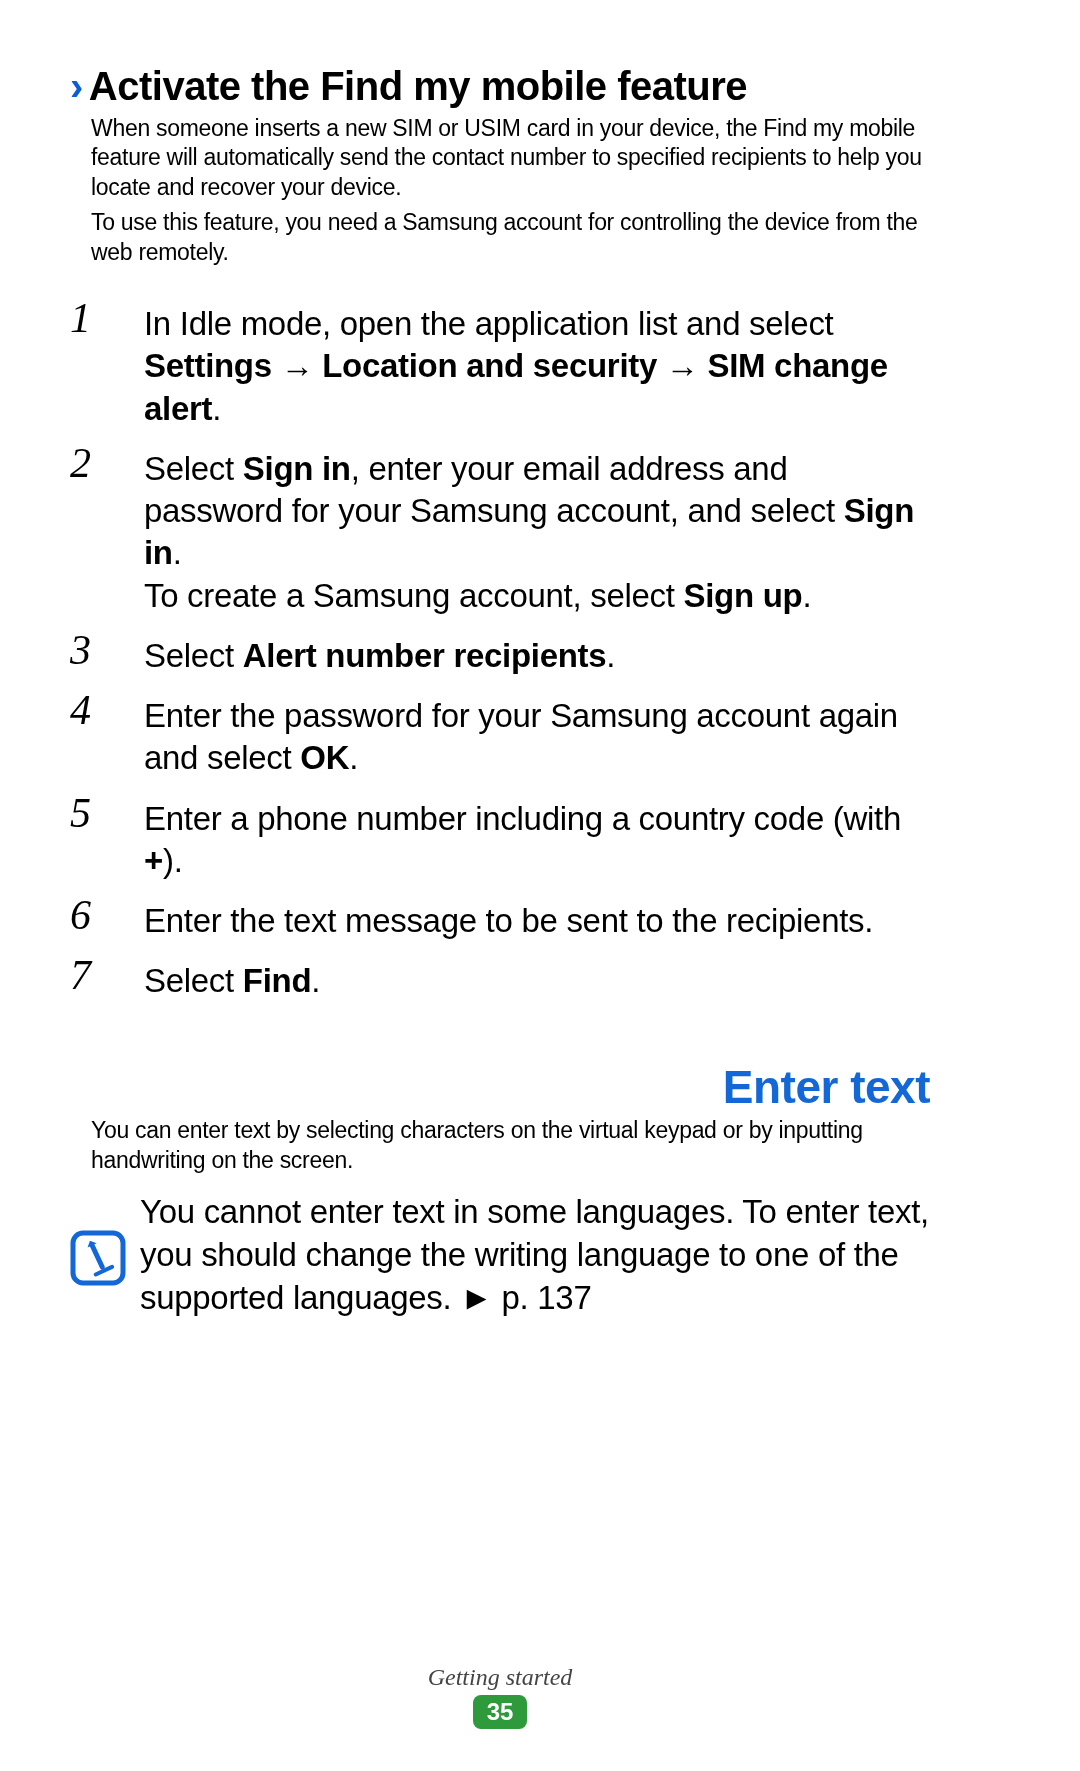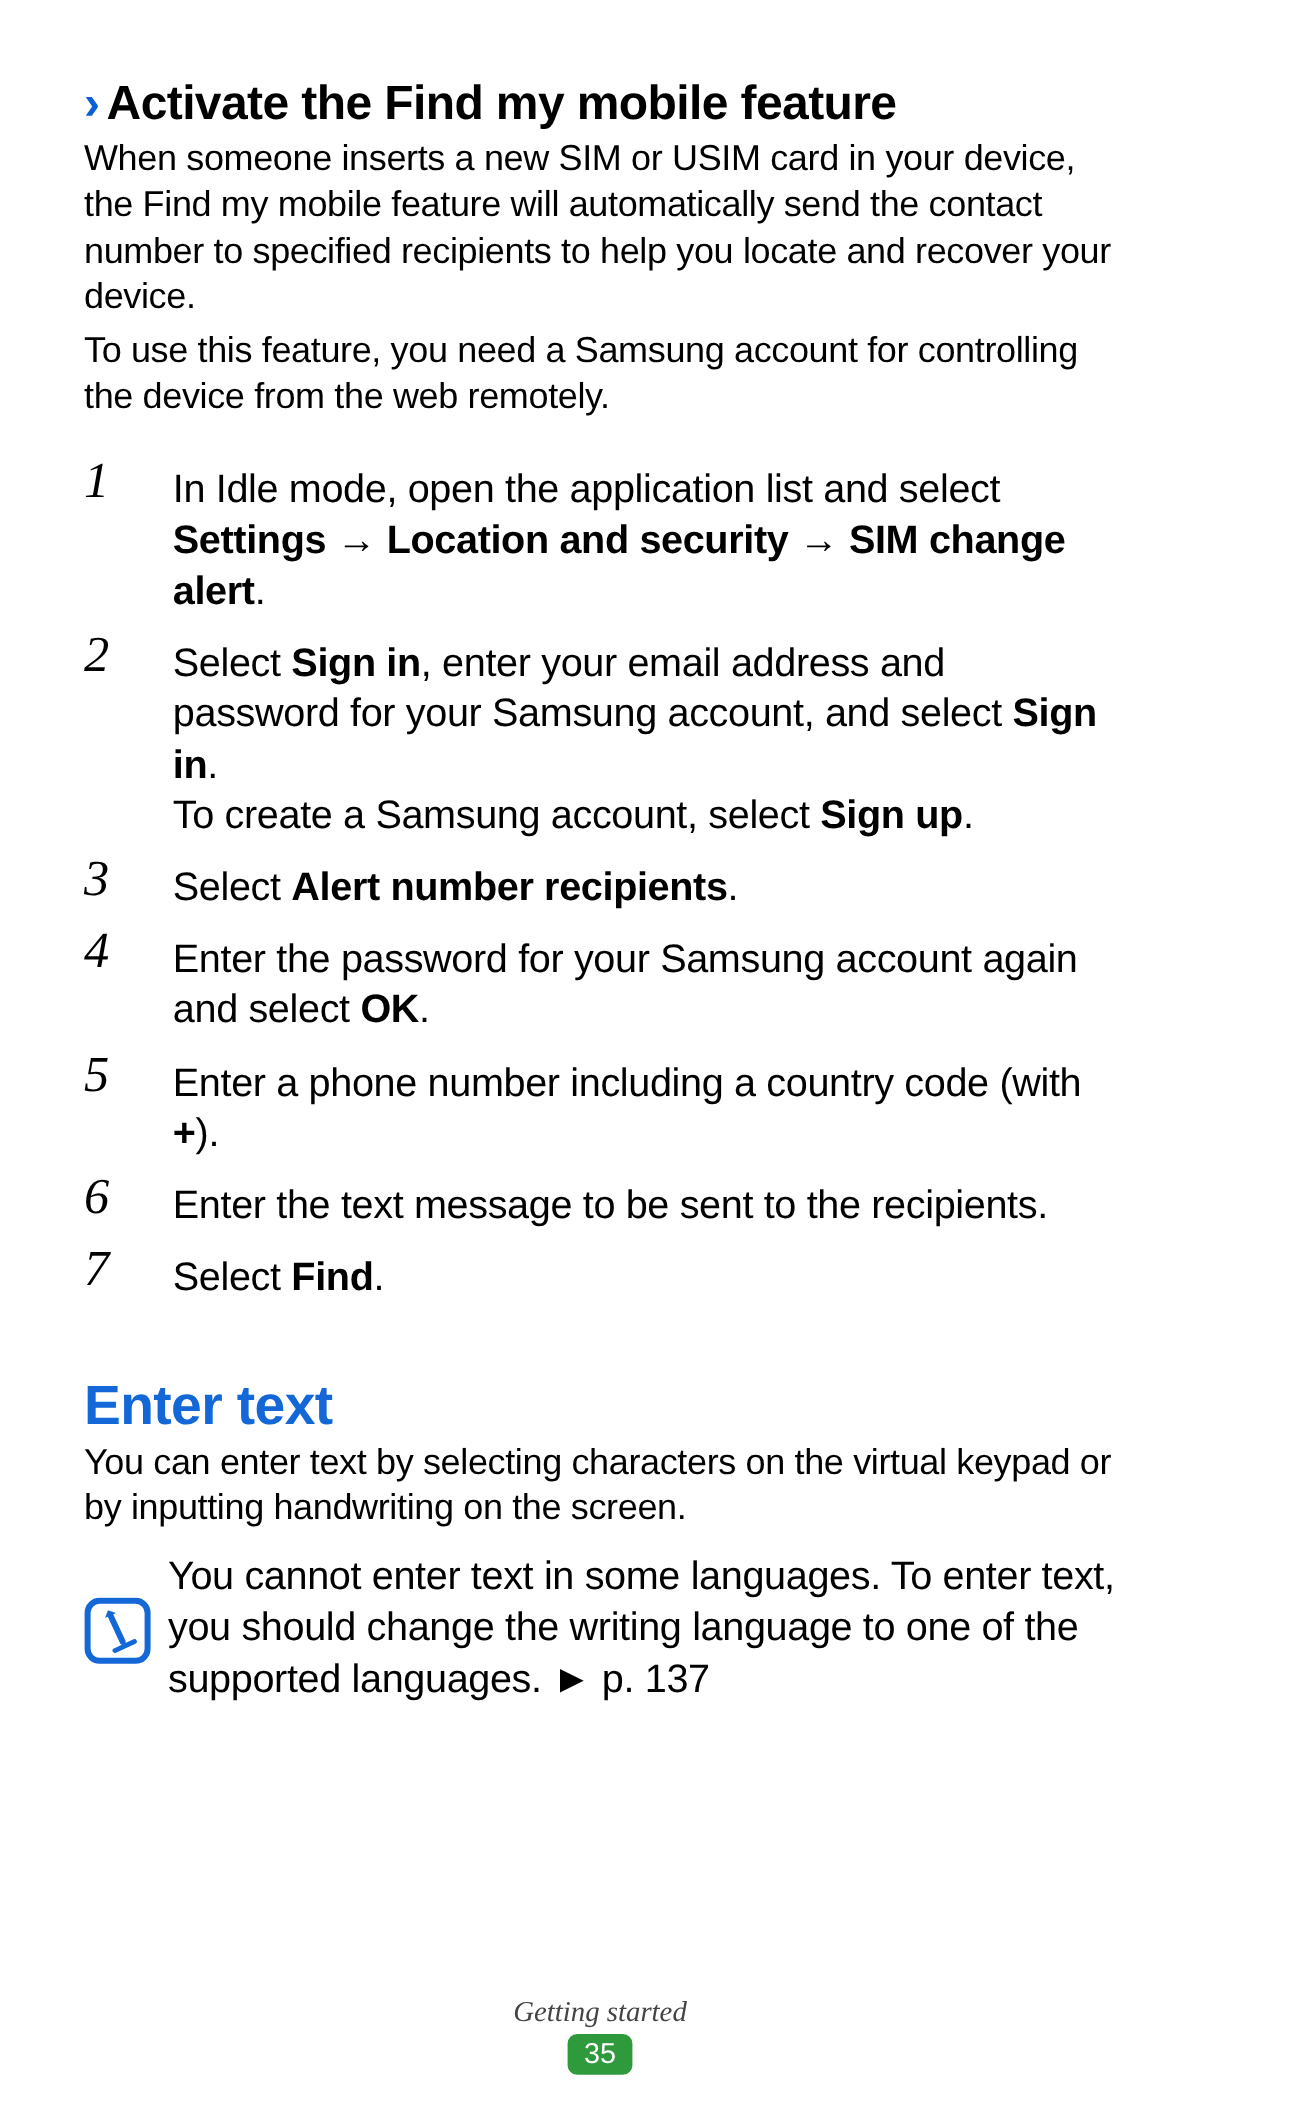--- a/index.html
+++ b/index.html
@@ -23,24 +23,25 @@
     font-weight: 700;
     line-height: 1.3;
     letter-spacing: -0.5px;
   }
   .sub-title .chevron {
     color: #0a5fd8;
     font-weight: 700;
     margin-right: 6px;
   }
   .body-text {
-    font-size: 30px;
+    font-size: 23px;
     line-height: 1.28;
     letter-spacing: -0.3px;
     margin-top: 2px;
+    margin-left: 21px;
   }
   .body-text.spaced {
     margin-top: 2px;
   }
   .para-gap { height: 4px; }
   .steps {
     margin-top: 30px;
   }
   .step {
     display: flex;
@@ -70,20 +71,21 @@
     display: block;
   }
   b { font-weight: 700; }
 
   .section-title {
     margin-top: 58px;
     color: #1367d6;
     font-size: 46px;
     font-weight: 700;
     letter-spacing: -0.5px;
+    text-align: right;
   }
 
   .note {
     display: flex;
     align-items: center;
     margin-top: 16px;
     gap: 14px;
   }
   .note-icon {
     width: 56px;
@@ -109,21 +111,21 @@
     font-family: Georgia, "Times New Roman", serif;
     font-style: italic;
     font-size: 24px;
     color: #444;
   }
   .footer .pagenum-wrap {
     margin-top: 4px;
     display: inline-block;
     background: #2f9a3b;
     color: #fff;
-    font-weight: 400;
+    font-weight: 700;
     font-size: 24px;
     border-radius: 8px;
     padding: 3px 14px;
   }
 </style>
 </head>
 <body>
 
 <div class="page">
 

